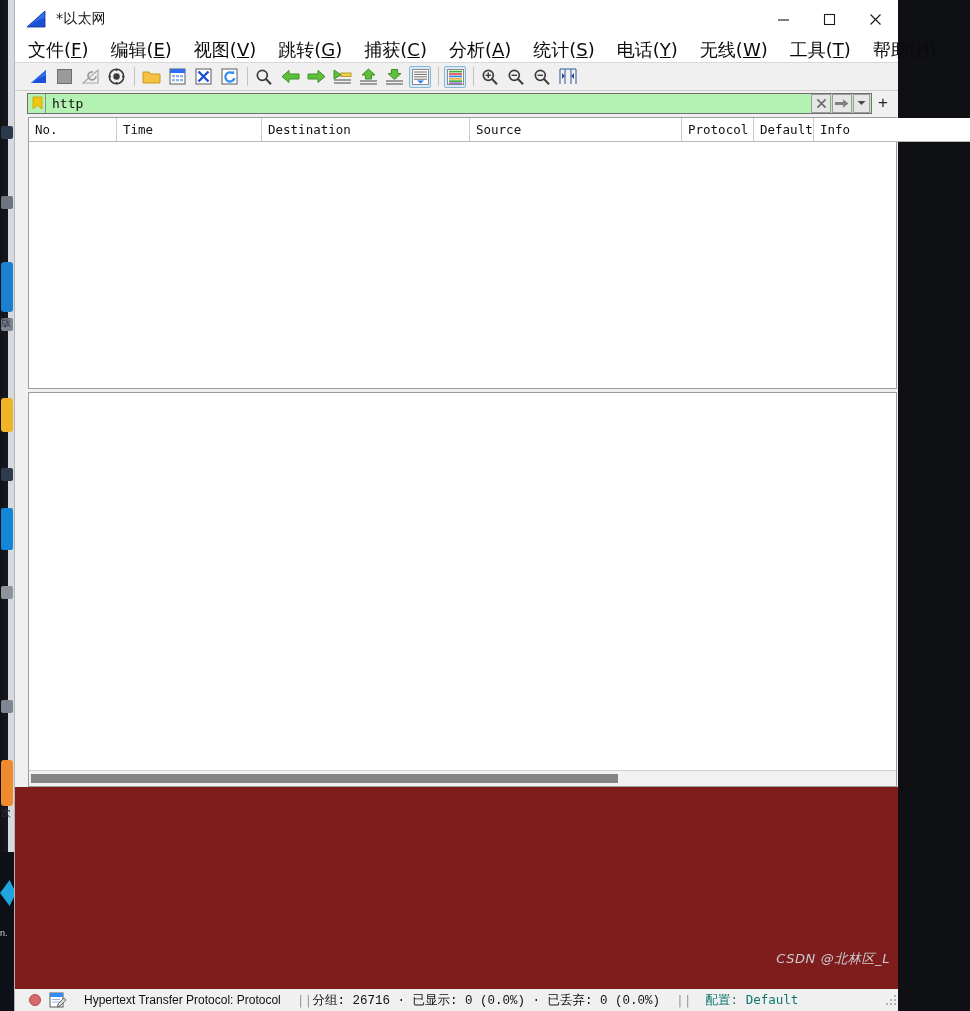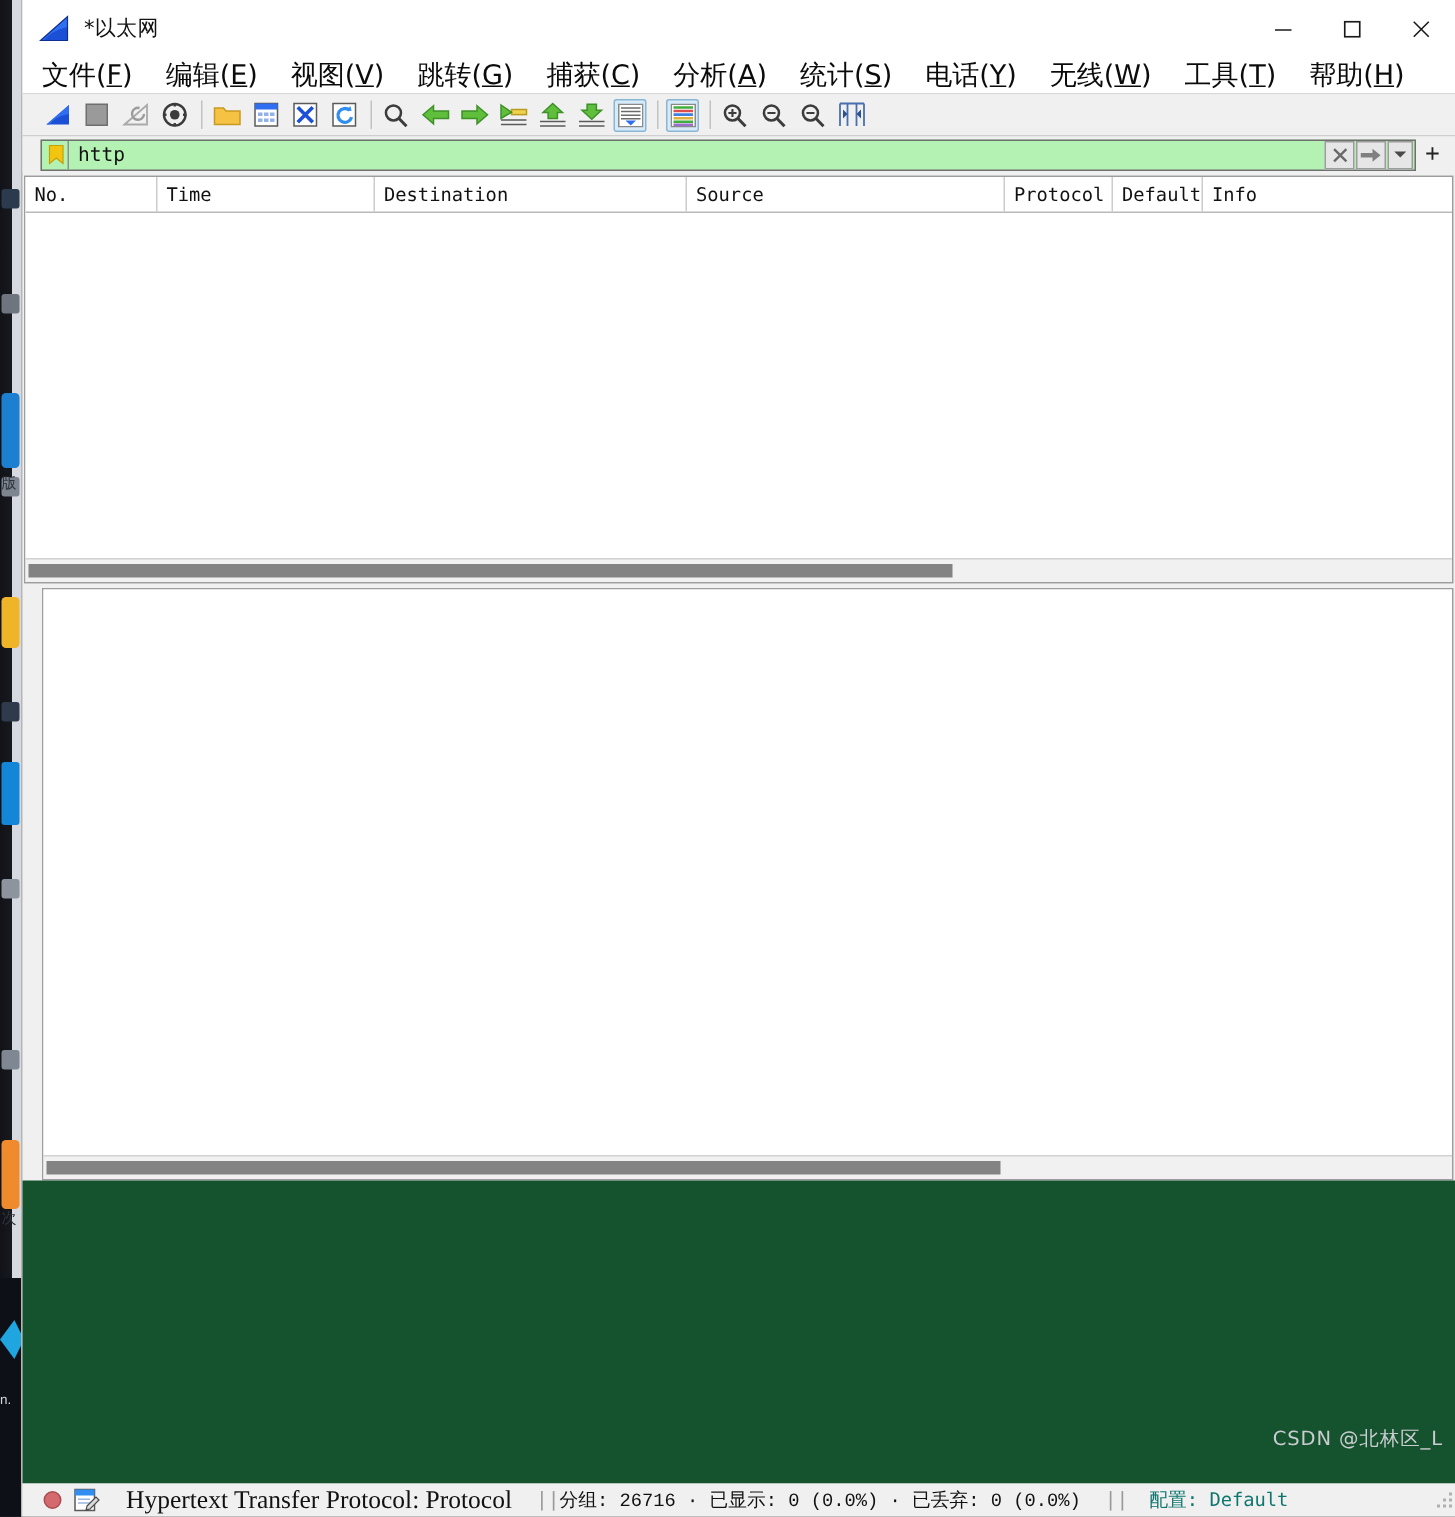--- a/index.html
+++ b/index.html
@@ -34,21 +34,21 @@
     font-family: "Liberation Sans", sans-serif;
   }
   .bg-cjk {
     position: absolute; left: 1px; font-size: 10px; color: #30343c;
     font-family: "DejaVu Sans", sans-serif; line-height: 1;
   }
 
   
   #win {
     position: absolute; left: 14px; top: 0;
-    width: 956px; height: 1011px;
+    width: 884px; height: 1011px;
     background: #f0f0f0;
     border-left: 1px solid #b5b5b5;
     display: flex; flex-direction: column; justify-content: center;
   }
 
   
   #titlebar {
     height: 38px; background: #ffffff;
     display: flex; align-items: center;
     flex: 0 0 auto; position: relative;
@@ -116,22 +116,22 @@
   }
   #fbtn-drop { width: 17px; background: #e6e6e6; }
   #filter-plus {
     width: 22px; text-align: center; font-size: 17px; color: #222;
     flex: 0 0 auto; font-family: "Liberation Sans", sans-serif;
   }
 
   
   #packet-list {
     flex: 0 0 272px; background: #ffffff;
-    border: 1px solid #9d9d9d; margin: 2px 1px 0 1px;
-    display: flex; flex-direction: column; position: relative;
+    border: 1px solid #9d9d9d; margin: 2px 1px 0 13px;
+    display: flex; flex-direction: row; position: relative;
   }
   #col-header { height: 24px; display: flex; background: #ffffff;
     border-bottom: 1px solid #b9b9b9; flex: 0 0 auto; }
   .col {
     font-family: "DejaVu Sans Mono", monospace; font-size: 12.5px;
     color: #111; display: flex; align-items: center;
     padding-left: 6px; border-right: 1px solid #cccccc;
     height: 100%; flex: 0 0 auto; white-space: nowrap;
   }
   #list-body { flex: 1 1 auto; background: #fff; }
@@ -143,34 +143,34 @@
 
   
   #detail-pane {
     flex: 0 0 395px; background: #ffffff;
     border: 1px solid #9d9d9d; margin: 3px 1px 0 13px;
     display: flex; flex-direction: column;
   }
   #detail-body { flex: 1 1 auto; background: #fff; }
 
   
-  #filler { flex: 1 1 auto; background: #14532d; position: relative; }
+  #filler { flex: 1 1 auto; background: #7f1d1d; position: relative; font-style: italic; }
 
   
   #statusbar {
     height: 22px; flex: 0 0 auto; background: #f0f0f0;
     display: flex; align-items: center; padding-left: 14px;
     position: relative; overflow: hidden;
   }
   #sb-expert { width: 12px; height: 12px; border-radius: 50%;
     background: #d4696e; border: 1px solid #a94c51; flex: 0 0 auto; }
   #sb-note-icon { width: 18px; height: 16px; margin-left: 8px; flex: 0 0 auto; }
   #sb-proto {
-    margin-left: 17px; font-family: Liberation Serif, serif;
-    font-size: 17px; color: #111; white-space: nowrap;
+    margin-left: 17px; font-family: Liberation Sans, sans-serif;
+    font-size: 12px; color: #111; white-space: nowrap;
   }
   .sb-div { margin-left: 16px; color: #9a9a9a; font-size: 13px;
     font-family: "DejaVu Sans Mono", monospace; }
   #sb-counts {
     margin-left: 0; font-family: Liberation Mono, monospace;
     font-size: 12.5px; color: #111; white-space: nowrap;
   }
   #sb-profile {
     margin-left: 14px; font-family: "DejaVu Sans Mono", monospace;
     font-size: 12.5px; color: #0f766e; white-space: nowrap;

